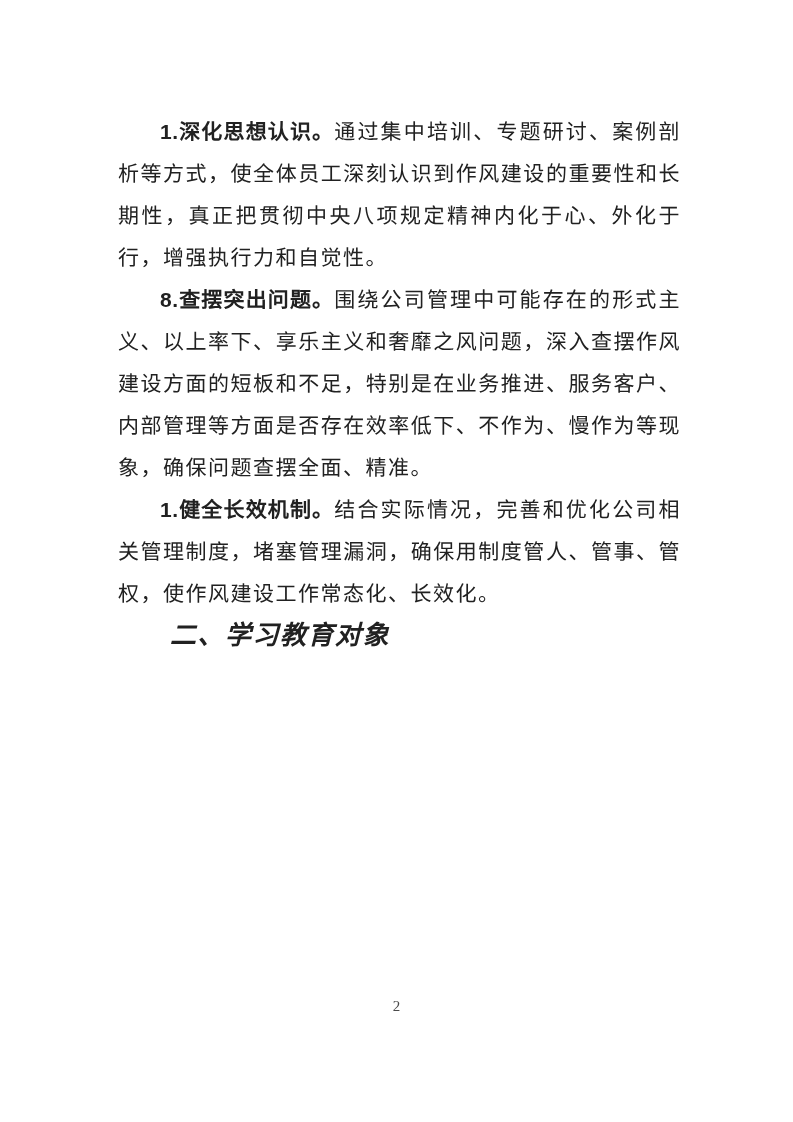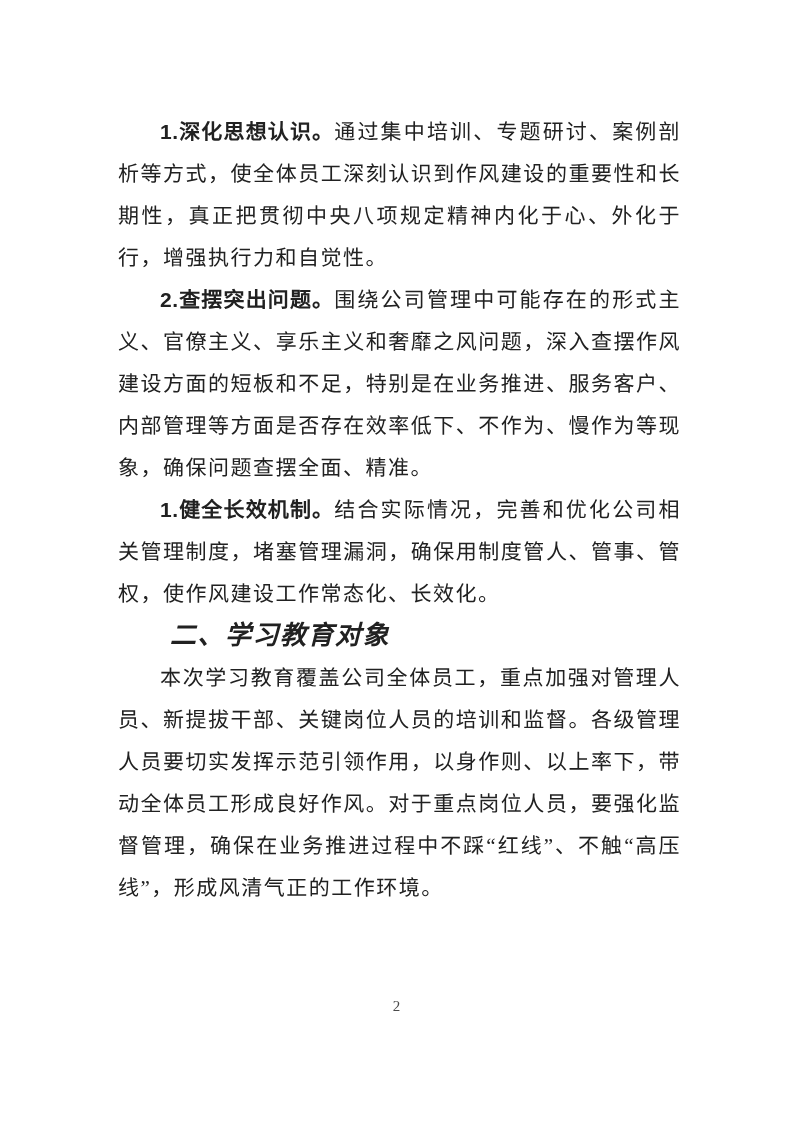--- a/index.html
+++ b/index.html
@@ -67,29 +67,28 @@
 <body>
 
 <div class="page">
   <div class="content">
 
     <p class="body-para">
       <span class="para-lead">1.深化思想认识。</span><span>通过集中培训、专题研讨、案例剖析等方式，使全体员工深刻认识到作风建设的重要性和长期性，真正把贯彻中央八项规定精神内化于心、外化于行，增强执行力和自觉性。</span>
     </p>
 
     <p class="body-para">
-      <span class="para-lead">2.查摆突出问题。</span><span>围绕公司管理中可能存在的形式主义、官僚主义、享乐主义和奢靡之风问题，深入查摆作风建设方面的短板和不足，特别是在业务推进、服务客户、内部管理等方面是否存在效率低下、不作为、慢作为等现象，确保问题查摆全面、精准。</span>
+      <span class="para-lead">8.查摆突出问题。</span><span>围绕公司管理中可能存在的形式主义、以上率下、享乐主义和奢靡之风问题，深入查摆作风建设方面的短板和不足，特别是在业务推进、服务客户、内部管理等方面是否存在效率低下、不作为、慢作为等现象，确保问题查摆全面、精准。</span>
     </p>
 
     <p class="body-para">
       <span class="para-lead">1.健全长效机制。</span><span>结合实际情况，完善和优化公司相关管理制度，堵塞管理漏洞，确保用制度管人、管事、管权，使作风建设工作常态化、长效化。</span>
     </p>
 
 
     <h2 class="section-heading">二、学习教育对象</h2>
 
-    <p class="body-para">本次学习教育覆盖公司全体员工，重点加强对管理人员、新提拔干部、关键岗位人员的培训和监督。各级管理人员要切实发挥示范引领作用，以身作则、以上率下，带动全体员工形成良好作风。对于重点岗位人员，要强化监督管理，确保在业务推进过程中不踩“红线”、不触“高压线”，形成风清气正的工作环境。</p>
 
 
   </div>
 
   <div class="page-number">2</div>
 </div>
 
 </body></html>

